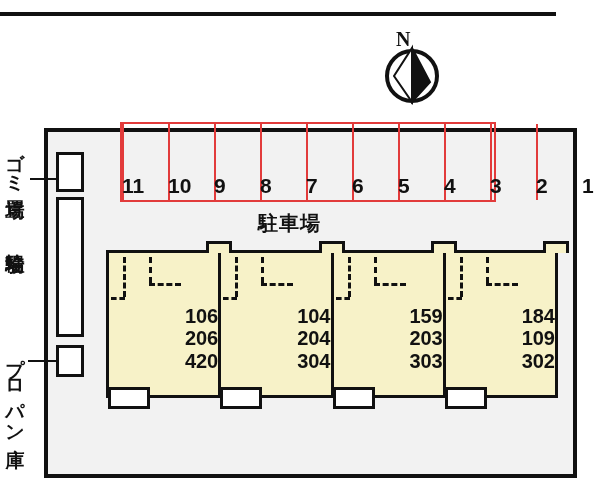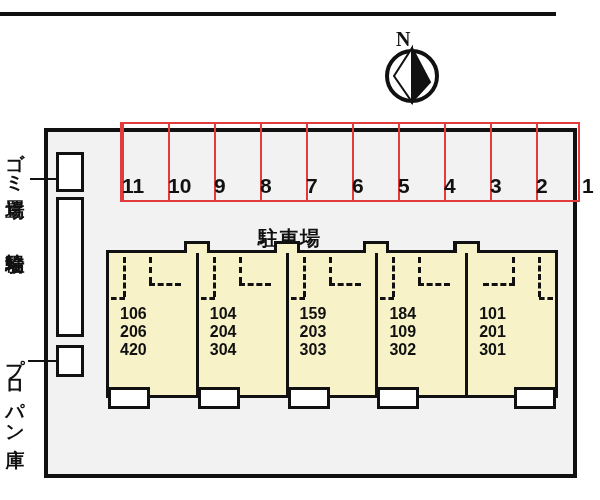--- a/index.html
+++ b/index.html
@@ -94,21 +94,21 @@
   }
   .vlabel-gomi   { left: 6px;  top: 140px; }
   .vlabel-chu    { left: 6px;  top: 238px; }
   .vlabel-propan { left: 6px;  top: 344px; }
 
   
   .parking-strip {
     position: absolute;
     left: 120px;
     top: 122px;
-    width: 460px;
+    width: 376px;
     height: 80px;
     border: 2px solid #e23b3b;
     box-sizing: border-box;
     display: flex;
     gap: 44px;
   }
   .parking-stall {
     flex: 1 1 0;
     position: relative;
     background: #fbdfe6;
@@ -130,21 +130,20 @@
 
   .parking-label {
     position: absolute;
     left: 258px;
     top: 210px;
     font-family: "DejaVu Sans", "Liberation Sans", sans-serif;
     font-size: 20px;
     font-weight: bold;
     color: #111111;
     letter-spacing: 1px;
-    margin-top: 15px;
   }
 
   
   .building {
     position: absolute;
     left: 106px;
     top: 250px;
     width: 452px;
     height: 148px;
     display: flex;
@@ -156,25 +155,25 @@
     flex: 1 1 0;
     position: relative;
     border-right: 3px solid #111111;
     box-sizing: border-box;
     background: #f7f2c8;
   }
   .unit-col:last-child { border-right: none; }
 
   .unit-nums {
     position: absolute;
-    left: 11px;
+    left: 2px;
     right: 0;
     top: 52px;
-    text-align: left;
-    font-size: 16px;
+    text-align: right;
+    font-size: 20px;
     font-weight: bold;
     color: #111111;
     line-height: 1.12;
     font-family: "Liberation Sans", "DejaVu Sans", sans-serif;
   }
   .unit-nums span { display: block; }
 
   
   .roof-bump {
     position: absolute;
@@ -335,29 +334,16 @@
       <div class="dash-v" style="left:40px; top:4px; height:26px;"></div>
       <div class="dash-h" style="left:40px; top:30px; width:32px;"></div>
       <div class="unit-nums">
         <span>184</span>
         <span>109</span>
         <span>302</span>
       </div>
       <div class="porch" style="left:-1px;"></div>
     </div>
 
-    <div class="unit-col">
-      <div class="roof-bump" style="left:-14px;"></div>
-      <div class="dash-v" style="right:14px; top:4px; height:40px;"></div>
-      <div class="dash-h" style="right:2px; top:44px; width:14px;"></div>
-      <div class="dash-v" style="right:40px; top:4px; height:26px;"></div>
-      <div class="dash-h" style="right:40px; top:30px; width:32px;"></div>
-      <div class="unit-nums">
-        <span>101</span>
-        <span>201</span>
-        <span>301</span>
-      </div>
-      <div class="porch" style="right:-1px;"></div>
-    </div>
 
   </div>
 
 </div>
 
 </body></html>

